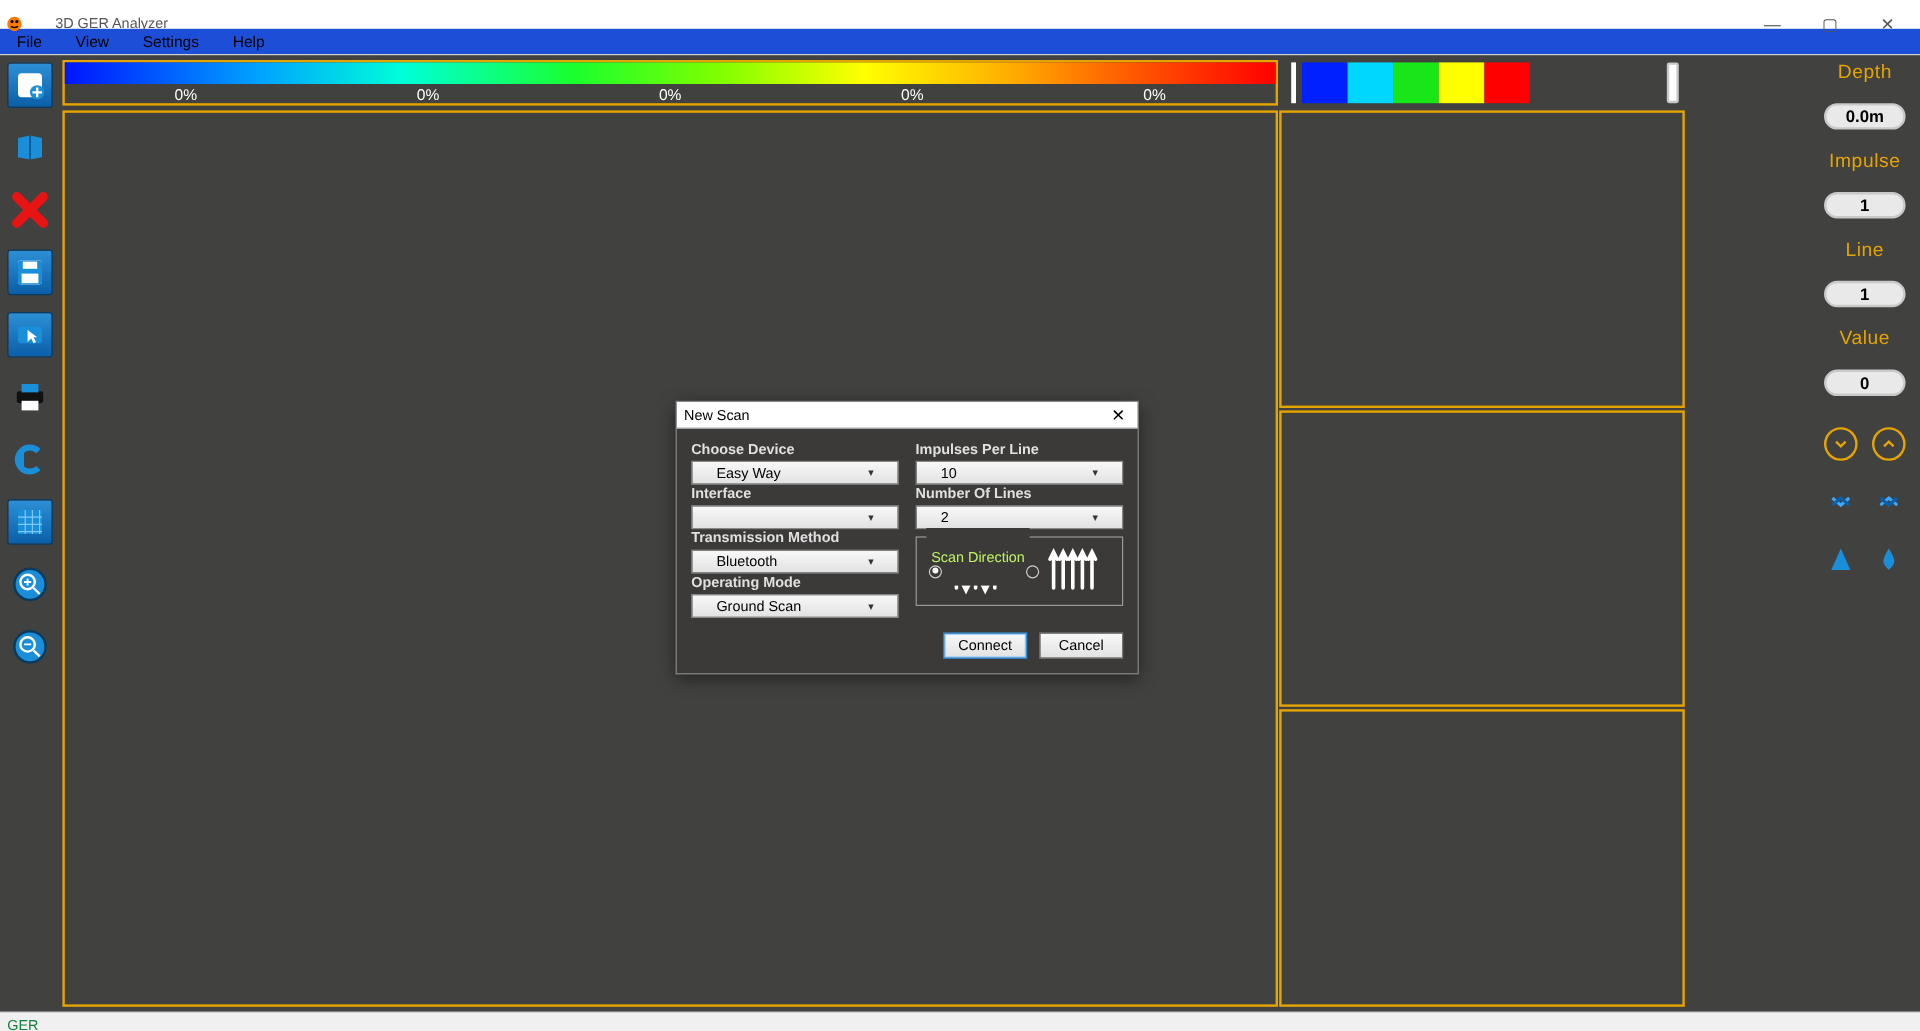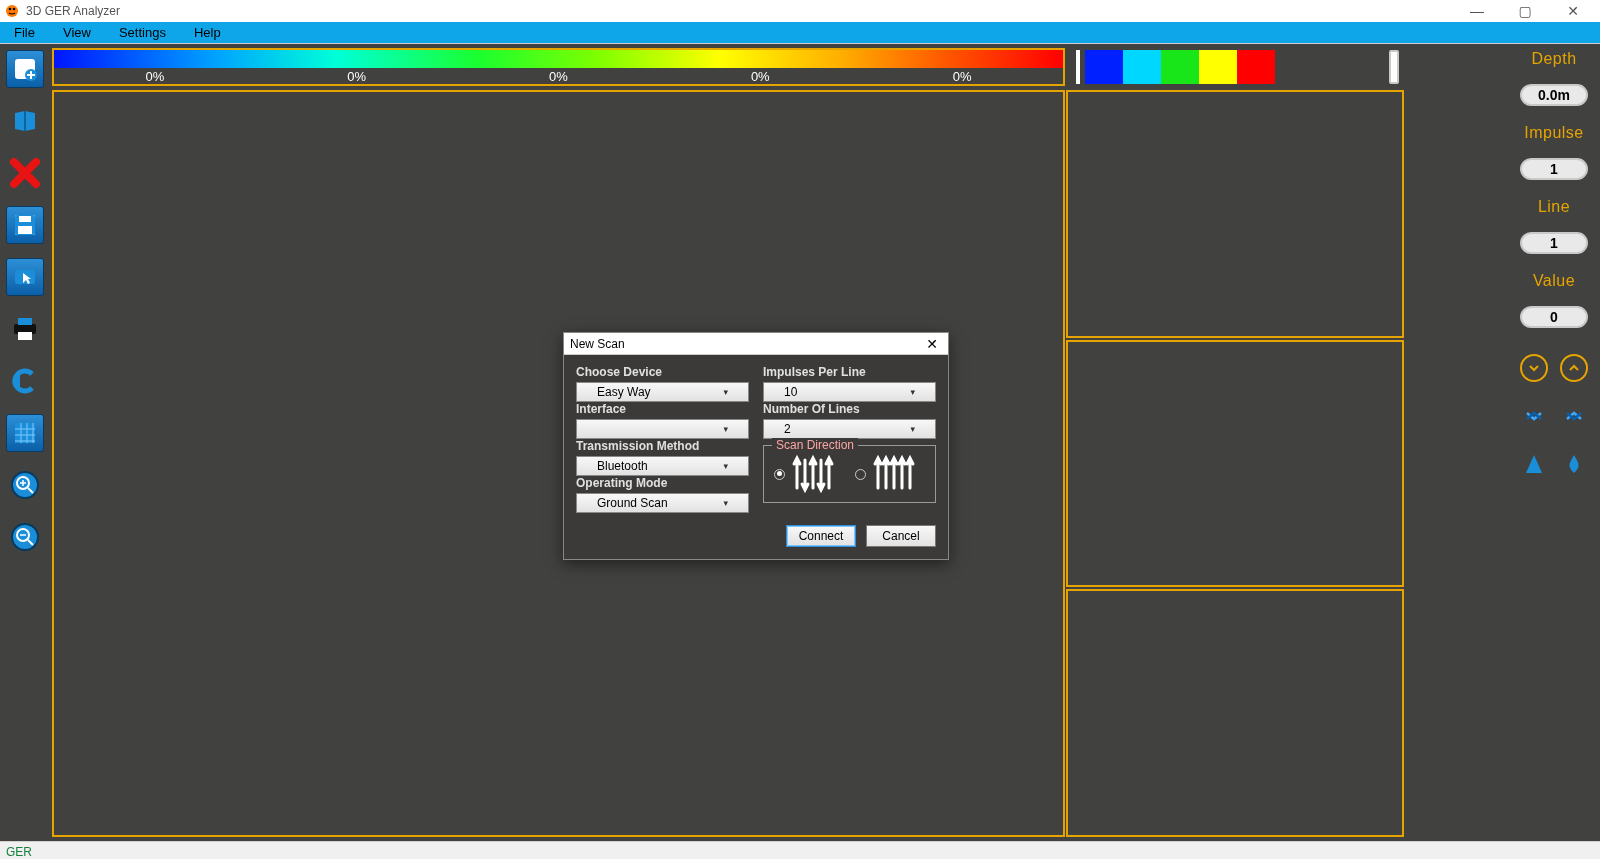--- a/index.html
+++ b/index.html
@@ -1,25 +1,25 @@
 <!DOCTYPE html>
 <html><head>
 <meta charset="utf-8">
 <style>
   * { box-sizing: border-box; margin: 0; padding: 0; font-family: "Segoe UI", Tahoma, sans-serif; }
   html, body { width: 1600px; height: 859px; overflow: hidden; background: #fff; }
   .titlebar {
-    height: 22px; background: #fff; display: flex; align-items: center;
-    padding: 0 4px; font-size: 12px; color: #555;
+    height: 22px; background: #fff; display: flex; 
+    padding: 12px 4px; font-size: 12px; color: #555; gap: 20px;
   }
   .titlebar .t-icon { width: 16px; height: 16px; margin-right: 6px; display:flex;align-items:center;justify-content:center; }
   .titlebar .t-right { margin-left: auto; display: flex; gap: 18px; padding-right: 8px; color:#555; }
   .titlebar .t-right span { width:30px; text-align:center; font-size:14px; cursor:default;}
   .menubar {
-    height: 22px; background: #0ea5e9; display: flex; align-items: center;
+    height: 22px; background: #1d4ed8; display: flex; align-items: center;
     font-size: 13px; color: #000; border-bottom: 1px solid #d0d0d0;
   }
   .menubar .menu-item { padding: 0 14px; height: 100%; display:flex; align-items:center; }
   .app {
     position: relative; background: #41413f; height: 797px; width: 1600px;
   }
   
   .left-toolbar {
     position: absolute; left: 0; top: 0; width: 50px; height: 100%;
     display: flex; flex-direction: column; align-items: center; gap: 14px;
@@ -102,22 +102,22 @@
     background: linear-gradient(#f8f8f8,#e2e2e2); border:1px solid #888; height:20px;
     font-size:12px; color:#000; padding:0 20px; display:flex; align-items:center;
     justify-content:space-between; position:relative;
   }
   .dlg-select .caret { font-size:9px; color:#333; }
   .scan-dir-box {
     border:1px solid #999; margin-top:6px; padding:8px 10px 8px 10px;
     position:relative;
   }
   .scan-dir-box .legend {
-    position:absolute; top:-8px; left:8px; background:#3b3a38; padding:0 4px;
-    font-size:12px; color:#fca5a5;
+    position:absolute; top:-8px; left:8px; background:#3b3a38; padding:17px 4px;
+    font-size:12px; color:#bef264;
   }
   .scan-options { display:flex; gap:18px; }
   .scan-opt { display:flex; align-items:center; gap:6px; }
   .scan-opt .radio {
     width:11px; height:11px; border:1.5px solid #ccc; border-radius:50%; position:relative;
   }
   .scan-opt .radio.checked::after {
     content:''; position:absolute; left:1.8px; top:1.8px; width:5px; height:5px;
     background:#fff; border-radius:50%;
   }

